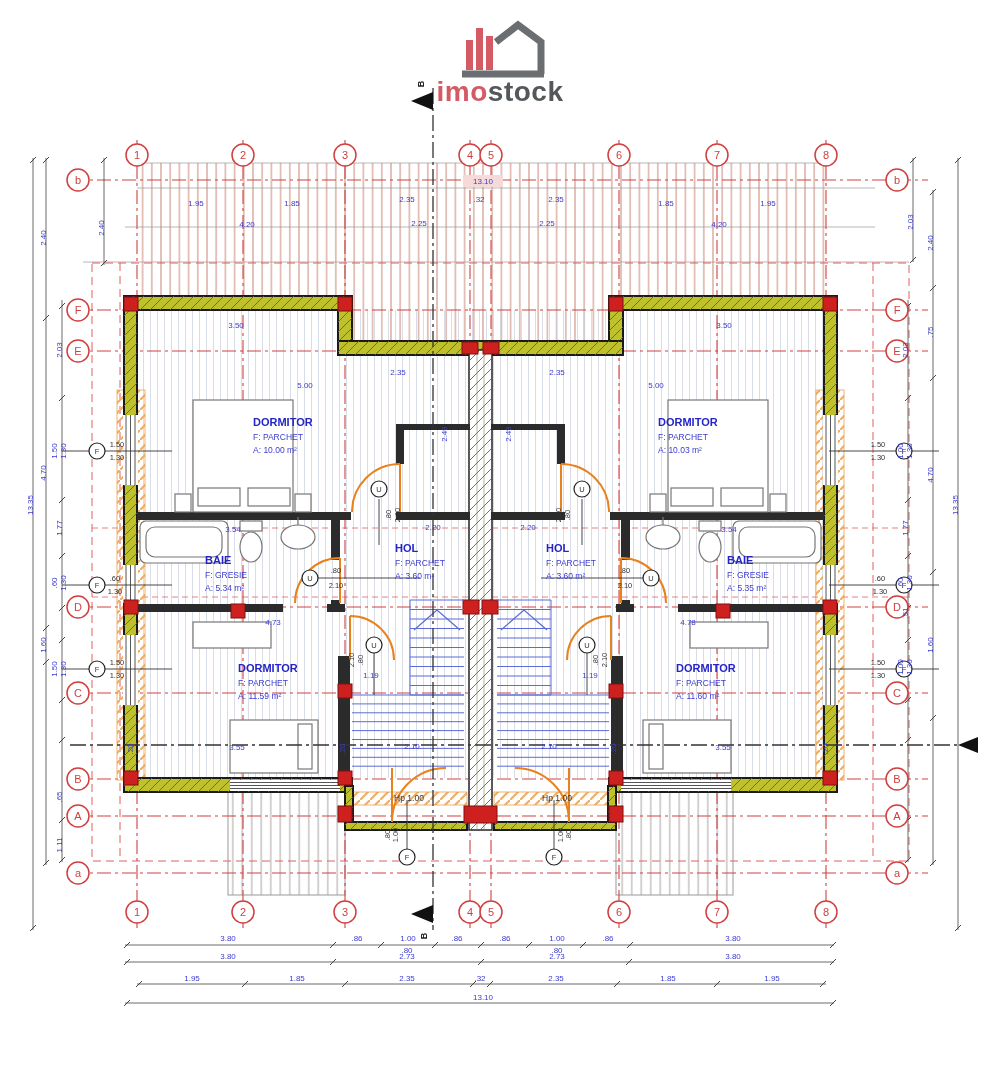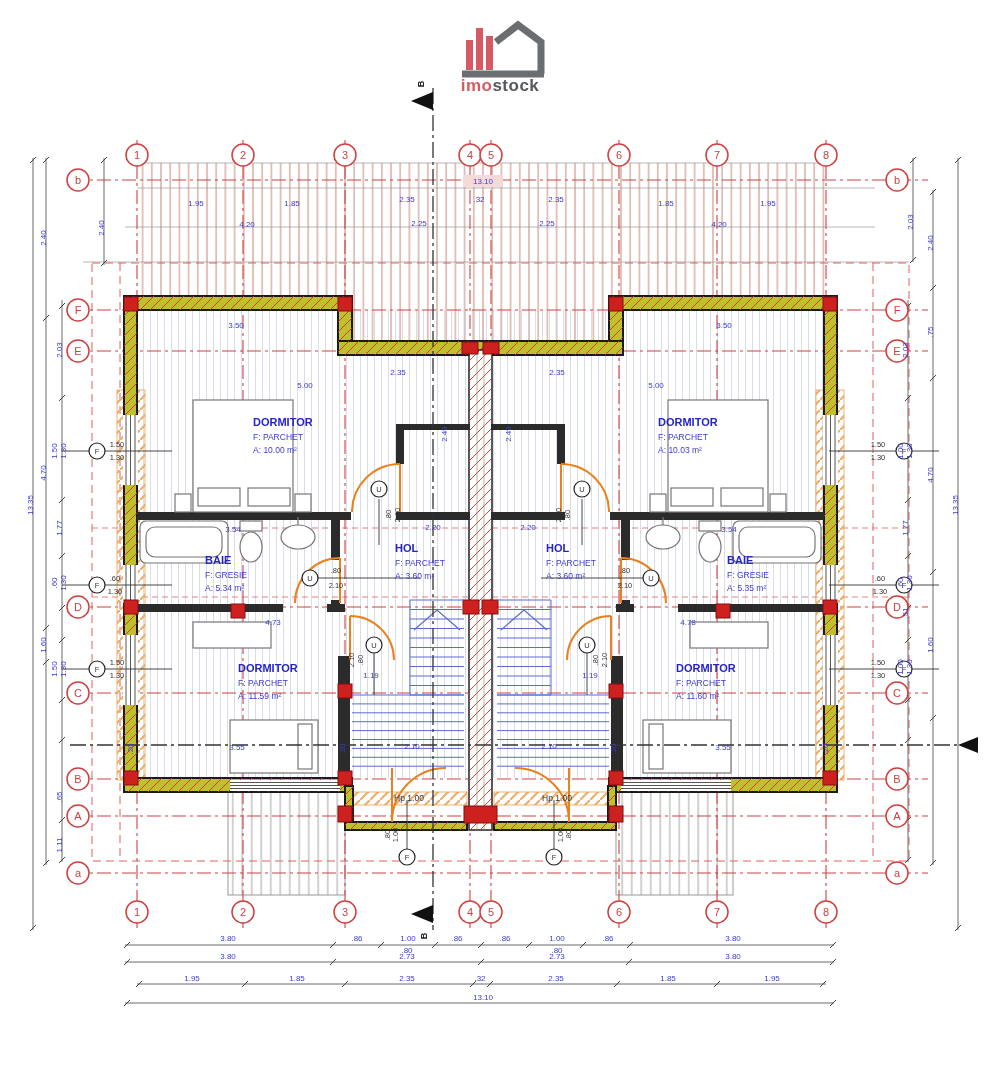--- a/index.html
+++ b/index.html
@@ -1,20 +1,20 @@
 <!DOCTYPE html>
 <html><head>
 <meta charset="utf-8">
 <style>
   html,body{margin:0;padding:0;background:#fff;}
   #stage{position:relative;width:1001px;height:1080px;background:#ffffff;overflow:hidden;
          font-family:"Liberation Sans",sans-serif;}
   #plan{position:absolute;left:0;top:0;}
   #logo{position:absolute;left:430px;top:76px;width:140px;text-align:center;
-        font-weight:bold;font-size:17px;letter-spacing:.5px;}
+        font-weight:bold;font-size:28px;letter-spacing:.5px;}
   #logo .p1{color:#d45b63;} #logo .p2{color:#54585b;}
   #logo-icon{position:absolute;left:452px;top:12px;}
   svg text{font-family:"Liberation Sans",sans-serif;}
   .dim{font-size:8px;fill:#3b3bd0;}
   .rname{font-size:11px;font-weight:bold;fill:#2424c8;}
   .rsub{font-size:8.5px;fill:#3b3bd0;}
   .gl{font-size:11px;fill:#d04040;}
   .tagt{font-size:7.5px;fill:#333;}
   .hp{font-size:8.5px;fill:#333;}
   .secb{font-size:9px;font-weight:bold;fill:#222;}

